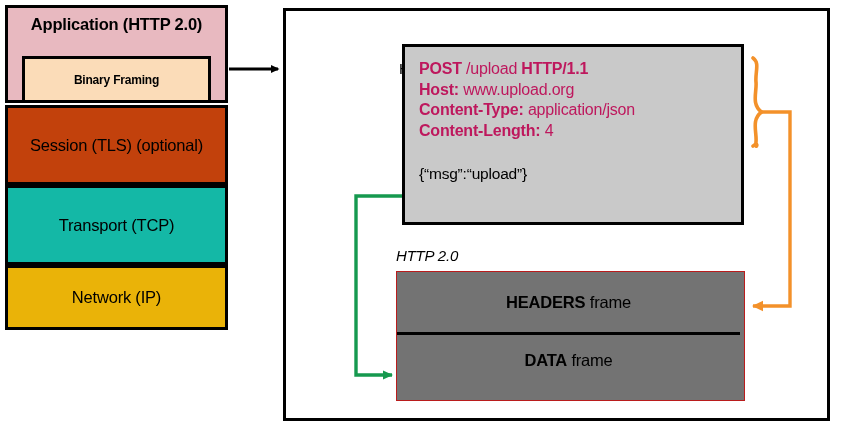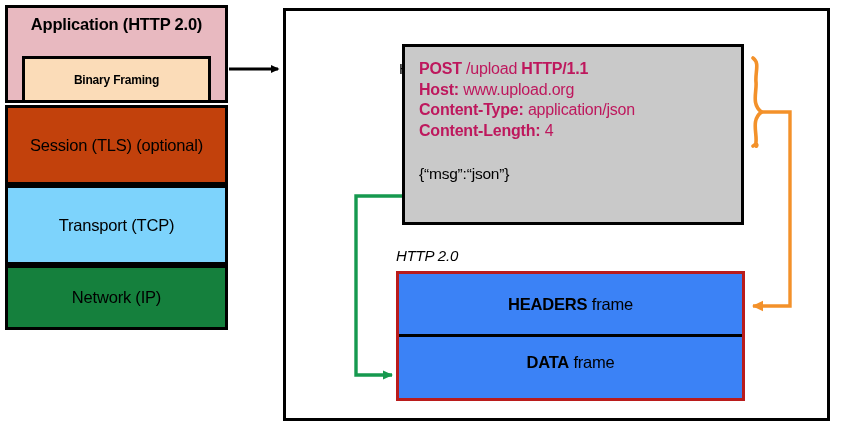--- a/index.html
+++ b/index.html
@@ -44,22 +44,22 @@
     letter-spacing: -0.2px;
   }
   .layer-app {
     top: 0; height: 98px;
     background: #e8b9c0;
     align-items: flex-start;
     padding-top: 7px;
     font-weight: bold;
   }
   .layer-session { top: 100px; height: 80px; background: #c2410c; }
-  .layer-transport { top: 180px; height: 80px; background: #7dd3fc; }
-  .layer-network { top: 260px; height: 65px; background: #15803d; }
+  .layer-transport { top: 180px; height: 80px; background: #14b8a6; }
+  .layer-network { top: 260px; height: 65px; background: #eab308; }
 
   .binary-framing {
     position: absolute;
     left: 17px;
     top: 51px;
     width: 189px;
     height: 47px;
     box-sizing: border-box;
     border: 3px solid #000000;
     background: #fbdcb8;
@@ -125,22 +125,22 @@
   }
 
   
   .frames-box {
     position: absolute;
     left: 396px;
     top: 271px;
     width: 349px;
     height: 130px;
     box-sizing: border-box;
-    border: 3px solid #b91c1c;
-    background: #3b82f6;
+    border: 1px solid #b91c1c;
+    background: #737373;
     padding-left: 45px;
   }
   .frame-row {
     position: absolute;
     left: 0;
     width: 343px;
     box-sizing: border-box;
     display: flex;
     align-items: center;
     justify-content: center;
@@ -195,21 +195,21 @@
 
   <div class="msg-box">
     <div class="msg-line"><b>POST</b><span> /upload </span><b>HTTP/1.1</b></div>
 
     <div class="msg-line"><b>Host:</b><span> www.upload.org</span></div>
 
     <div class="msg-line"><b>Content-Type:</b><span> application/json</span></div>
 
     <div class="msg-line"><b>Content-Length:</b><span> 4</span></div>
 
-    <div class="msg-body">{“msg”:“json”}</div>
+    <div class="msg-body">{“msg”:“upload”}</div>
   </div>
 
   <div class="caption caption-http20">HTTP 2.0</div>
 
   <div class="frames-box">
     <div class="frame-row frame-headers">
       <span><b>HEADERS</b><span> frame</span></span>
     </div>
     <div class="frame-row frame-data">
       <span><b>DATA</b><span> frame</span></span>

